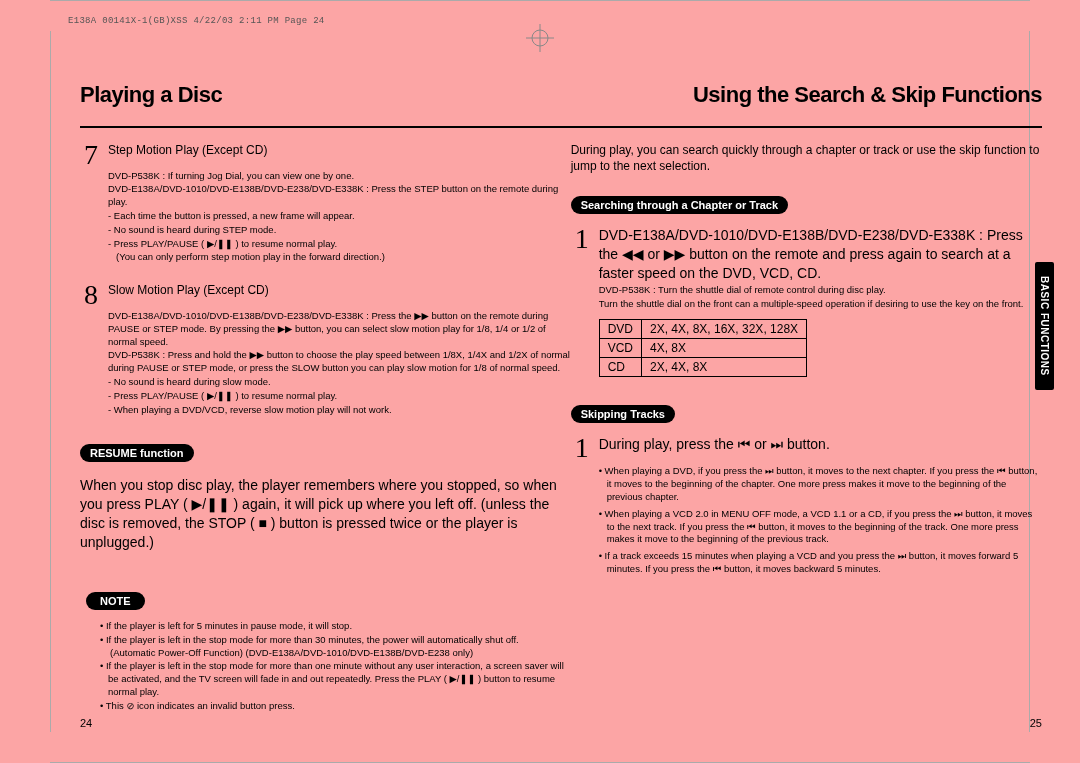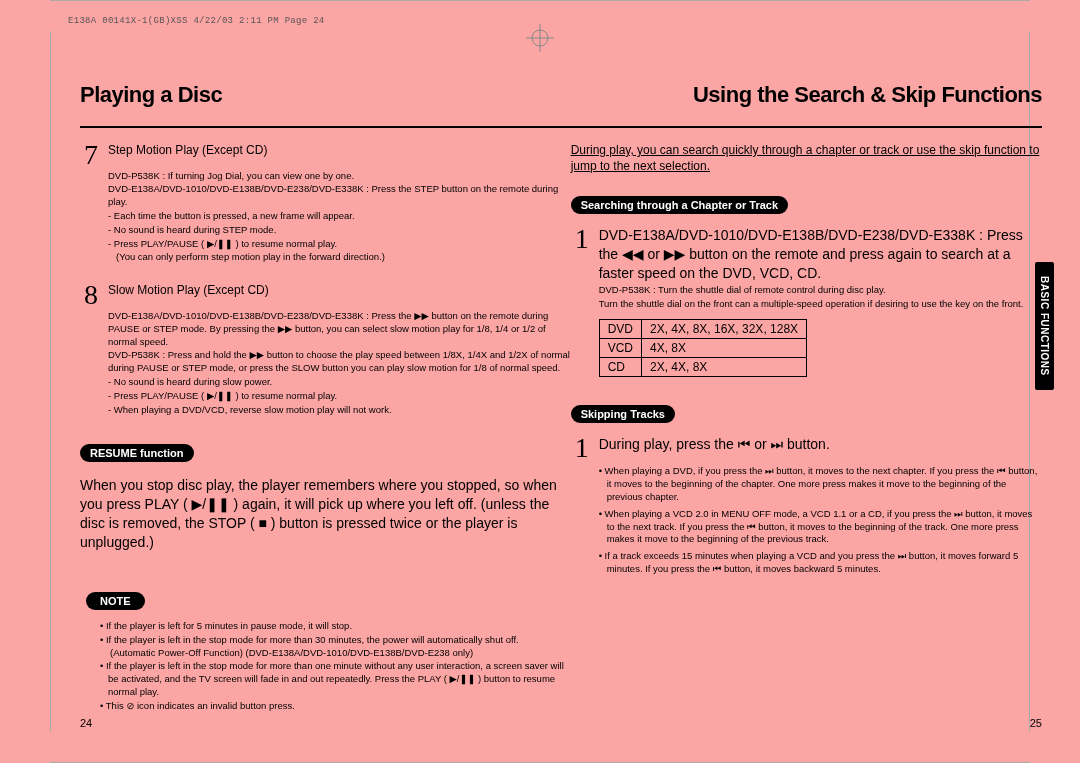--- a/index.html
+++ b/index.html
@@ -75,21 +75,21 @@
     line-height: 0.95;
     width: 22px;
     text-align: center;
     flex-shrink: 0;
   }
   .step .body { flex: 1; font-size: 11px; line-height: 1.35; }
   .step .title { font-size: 12px; margin-bottom: 2px; }
   .fine { font-size: 9.5px; line-height: 1.35; margin-left: 28px; margin-top: 1px; }
   .fine.indent { margin-left: 36px; }
   .note-fine { font-size: 14px; line-height: 1.35; }
-  .para { font-size: 12px; line-height: 1.35; text-decoration: underline; }
+  .para { font-size: 12px; line-height: 1.35; }
   .tag {
     display: inline-block;
     background: #000;
     color: #fff;
     font-size: 11px;
     font-weight: bold;
     padding: 3px 10px;
     border-radius: 9px;
     margin-top: 18px;
     margin-bottom: 6px;
@@ -171,21 +171,21 @@
 
       
       <div class="step">
         <div class="num">8</div>
         <div class="body">
           <div class="title">Slow Motion Play (Except CD)</div>
         </div>
       </div>
       <div class="fine">DVD-E138A/DVD-1010/DVD-E138B/DVD-E238/DVD-E338K : Press the ▶▶ button on the remote during PAUSE or STEP mode. By pressing the ▶▶ button, you can select slow motion play for 1/8, 1/4 or 1/2 of normal speed.</div>
       <div class="fine">DVD-P538K : Press and hold the ▶▶ button to choose the play speed between 1/8X, 1/4X and 1/2X of normal during PAUSE or STEP mode, or press the SLOW button you can play slow motion for 1/8 of normal speed.</div>
-      <div class="fine">- No sound is heard during slow power.</div>
+      <div class="fine">- No sound is heard during slow mode.</div>
       <div class="fine">- Press PLAY/PAUSE ( ▶/❚❚ ) to resume normal play.</div>
       <div class="fine">- When playing a DVD/VCD, reverse slow motion play will not work.</div>
 
       
       <div class="tag" style="margin-top:28px">RESUME function</div>
       <div class="note-fine" style="margin-top:8px">When you stop disc play, the player remembers where you stopped, so when you press PLAY ( ▶/❚❚ ) again, it will pick up where you left off. (unless the disc is removed, the STOP ( ■ ) button is pressed twice or the player is unplugged.)</div>
 
       
       <div class="tag" style="margin-top:40px; padding-left:14px; padding-right:14px;margin-left:6px;">NOTE</div>
       <ul class="note-bullets">

